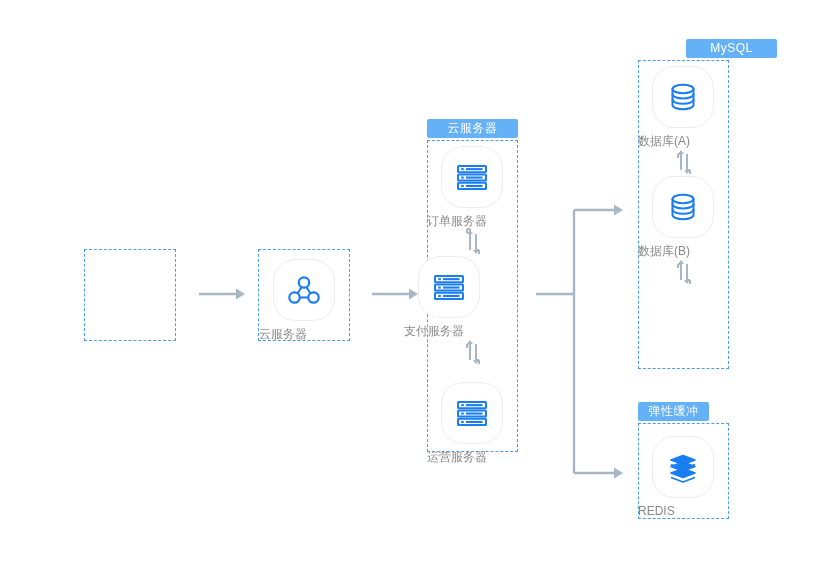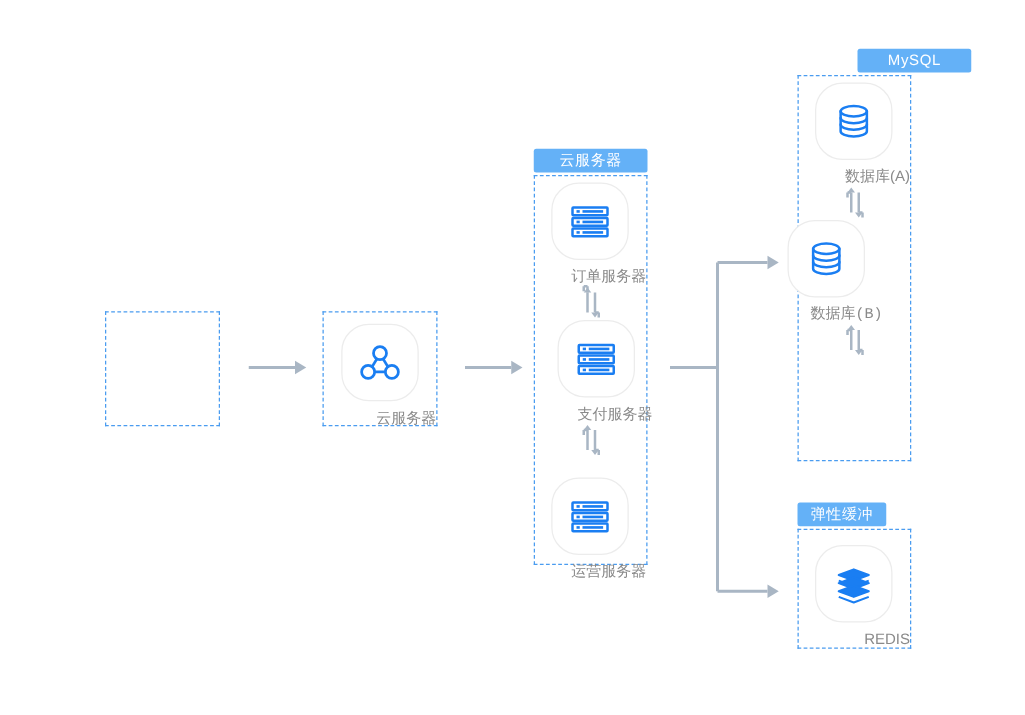--- a/index.html
+++ b/index.html
@@ -25,21 +25,21 @@
     color:#ffffff;
     font-size:12px;
     line-height:19px;
     text-align:center;
     border-radius:2px;
     letter-spacing:.5px;
     white-space:nowrap;
   }
 
   
-  .node{position:absolute;width:90px;text-align:right;}
+  .node{position:absolute;width:90px;text-align:left;}
   .card{
     width:62px;height:62px;
     margin:0 auto;
     border:1px solid #ececec;
     border-radius:22px;
     background:#fff;
     display:flex;align-items:center;justify-content:center;
     box-sizing:border-box;
   }
   .caption{
@@ -118,21 +118,21 @@
   </div>
 
   <svg class="conn" style="left:465px;top:228px;" width="16" height="28" viewBox="0 0 16 28">
     <path d="M5 6 L5 1 M5 1 L2 1 M2 1 L2 5" stroke="#a9b6c4" stroke-width="2" fill="none"></path>
     <path d="M5 6 L5 22 M11 22 L11 6" stroke="#a9b6c4" stroke-width="2" fill="none"></path>
     <path d="M11 22 L14 22 M14 22 L14 26" stroke="#a9b6c4" stroke-width="2" fill="none"></path>
     <path d="M2 0 L8 0 L5 -4 Z" fill="#a9b6c4" transform="translate(0,6)"></path>
     <path d="M8 22 L14 22 L11 26 Z" fill="#a9b6c4"></path>
   </svg>
 
-  <div class="node" style="left:432px;top:256px;">
+  <div class="node" style="left:404px;top:256px;">
     <div class="card">
       <span>
         <svg width="40" height="40" viewBox="0 0 40 40">
           <g fill="none" stroke="#1a7ef2" stroke-width="2">
             <rect x="6" y="9" width="28" height="6.2" rx="0.6"></rect>
             <rect x="6" y="17.4" width="28" height="6.2" rx="0.6"></rect>
             <rect x="6" y="25.8" width="28" height="6.2" rx="0.6"></rect>
           </g>
           <g fill="#1a7ef2">
             <rect x="9.2" y="11.1" width="2.6" height="2.1"></rect>
@@ -210,21 +210,21 @@
 
   <svg class="conn" style="left:676px;top:148px;" width="16" height="28" viewBox="0 0 16 28">
     <path d="M5 6 L5 22" stroke="#a9b6c4" stroke-width="2" fill="none"></path>
     <path d="M11 22 L11 6" stroke="#a9b6c4" stroke-width="2" fill="none"></path>
     <path d="M2 6 L5 6 M2 6 L2 10" stroke="#a9b6c4" stroke-width="2" fill="none"></path>
     <path d="M11 22 L14 22 M14 22 L14 26" stroke="#a9b6c4" stroke-width="2" fill="none"></path>
     <path d="M2 6 L8 6 L5 2 Z" fill="#a9b6c4"></path>
     <path d="M8 22 L14 22 L11 26 Z" fill="#a9b6c4"></path>
   </svg>
 
-  <div class="node" style="left:616px;top:176px;font-family:Liberation Mono, monospace;">
+  <div class="node" style="left:638px;top:176px;">
     <div class="card">
       <span>
         <svg width="40" height="40" viewBox="0 0 40 40">
           <g fill="none" stroke="#1a7ef2" stroke-width="2" stroke-linecap="round">
             <ellipse cx="20" cy="12" rx="10.5" ry="4.2"></ellipse>
             <path d="M9.5 12 L9.5 28 A10.5 4.2 0 0 0 30.5 28 L30.5 12"></path>
             <path d="M9.5 17.3 A10.5 4.2 0 0 0 30.5 17.3"></path>
             <path d="M9.5 22.6 A10.5 4.2 0 0 0 30.5 22.6"></path>
           </g>
         </svg>

